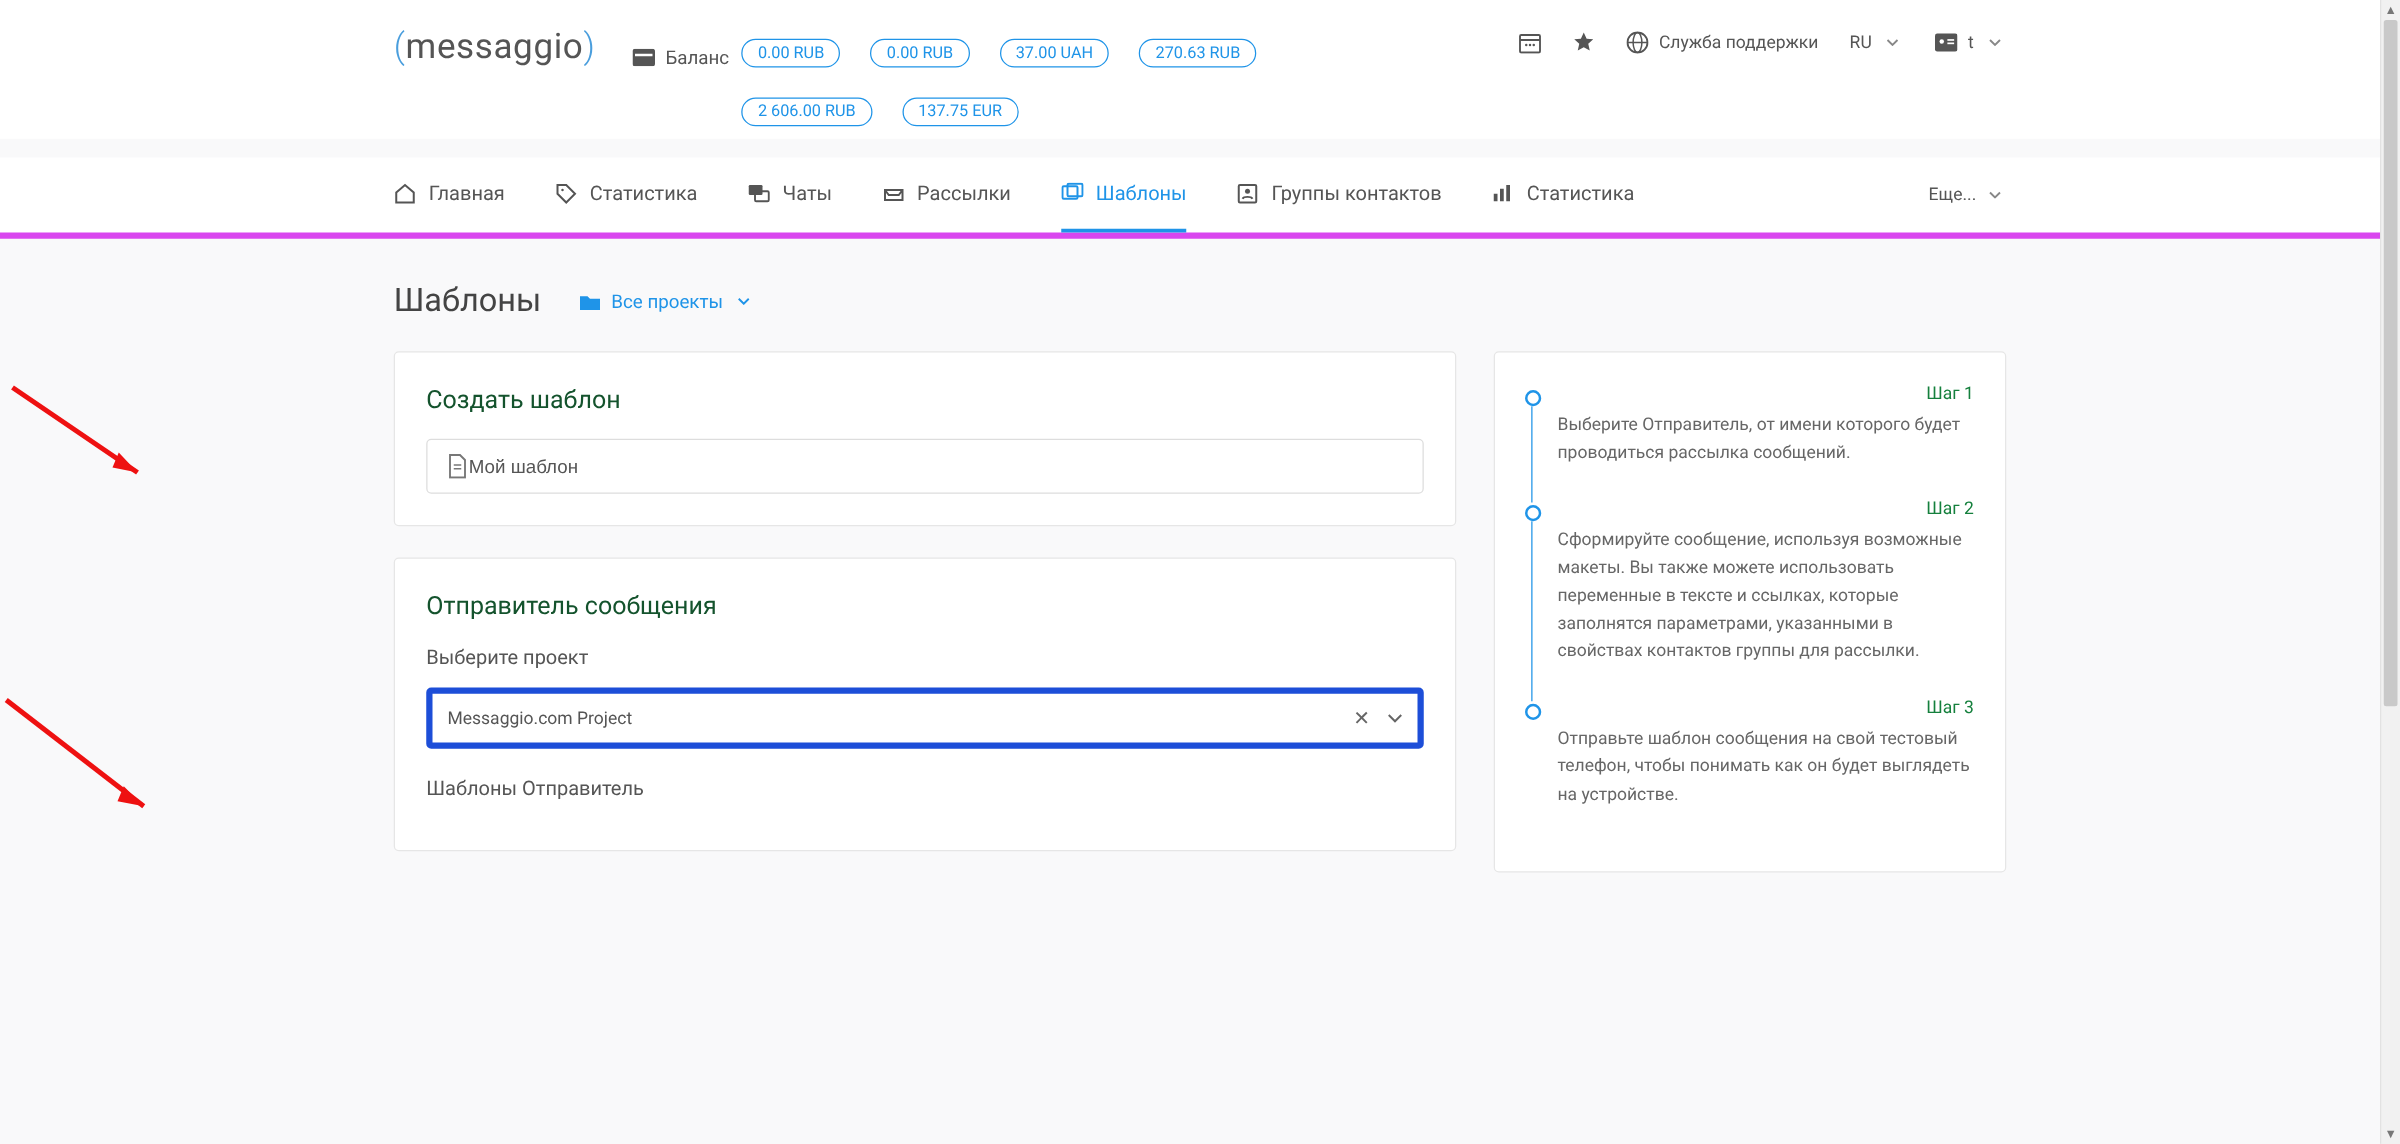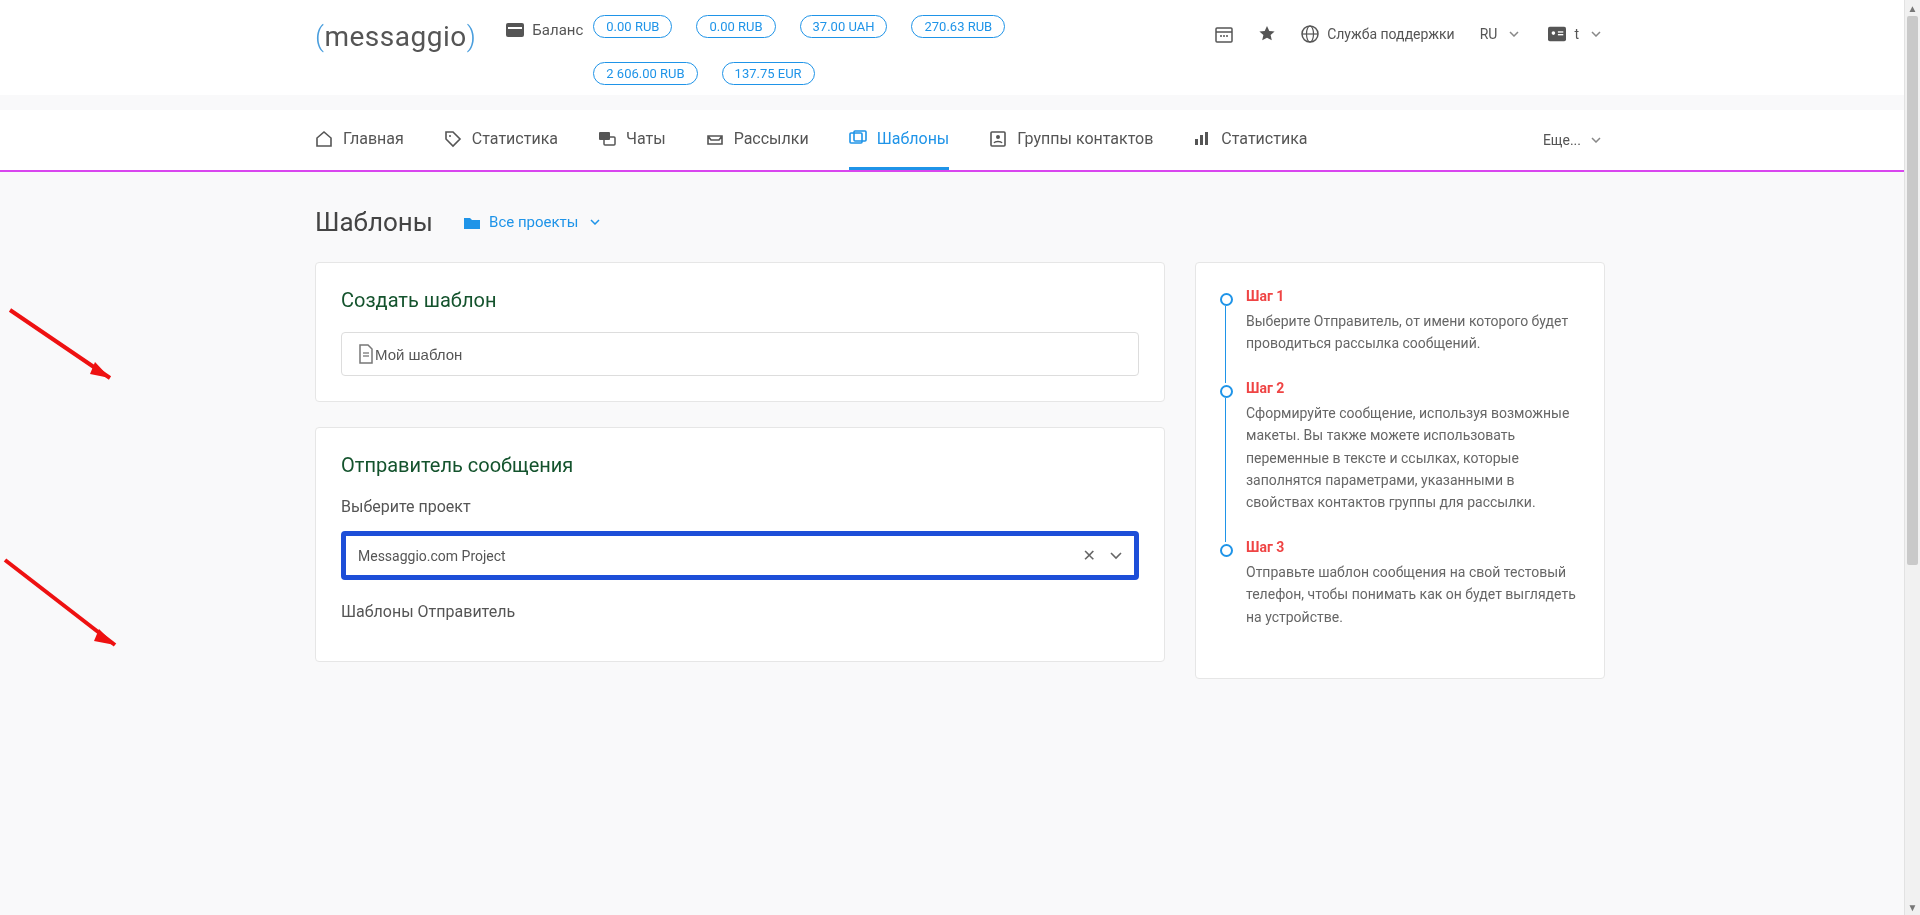--- a/index.html
+++ b/index.html
@@ -3,28 +3,28 @@
   <meta charset="utf-8">
   <style>
     * { margin: 0; padding: 0; box-sizing: border-box; }
     body { font-family: -apple-system, BlinkMacSystemFont, "Segoe UI", Roboto, Arial, sans-serif; background: #f9f9fa; color: #333; font-size: 14px; }
     .topbar { background: #fff; padding: 15px 0 10px; }
     .container { max-width: 1330px; margin: 0 auto; padding: 0 20px; }
     .topbar-inner { display: flex; align-items: flex-start; gap: 30px; }
     .logo { font-size: 28px; color: #555; letter-spacing: 0.5px; position: relative; padding-top: 5px;}
     .logo::before { content:"("; color:#4a9edd; font-weight: 300;}
     .logo::after { content:")"; color:#4a9edd; font-weight: 300; }
-    .balance-area { display:flex; align-items: flex-start; gap:10px;}
+    .balance-area { display:flex; align-items: flex-start; gap:10px;margin-top:16px;}
     .balance-label { display:flex; align-items:center; gap:8px; color:#555; font-size:15px; padding-top:6px;}
     .balance-chips { display:flex; flex-wrap: wrap; gap:24px; max-width: 430px;}
     .chip { border:1px solid #1f94e8; color:#1f94e8; border-radius: 999px; padding: 3px 12px; font-size: 13px; cursor:pointer;}
     .right-tools { margin-left:auto; display:flex; align-items:center; gap:25px; color:#555; padding-top:10px;}
     .right-tools .itm { display:flex; align-items:center; gap:8px; cursor:pointer; }
     .icon { width:18px; height:18px; display:inline-flex; align-items:center; justify-content:center; color:#555;}
-    .nav { background:#fff; border-bottom:2px solid #d946ef; margin-top:15px;}
+    .nav { background:#fff; border-bottom:5px solid #d946ef; margin-top:15px;}
     .nav-inner { display:flex; align-items:center; gap: 40px; height:60px;}
     .nav-item { display:flex; align-items:center; gap:10px; color:#555; font-size:16px; cursor:pointer; height:100%; border-bottom:3px solid transparent;}
     .nav-item.active { color:#1f94e8; border-bottom-color:#1f94e8;}
     .nav-item.active .nav-icon { color:#1f94e8;}
     .nav-more { margin-left:auto; display:flex; align-items:center; gap:6px; color:#555; cursor:pointer;}
     .page { padding: 35px 0;}
     .page-inner { display:flex; gap:30px;}
     .left-col { flex: 1;}
     .right-col { width:410px;}
     .page-title-row { display:flex; align-items:center; gap:30px; margin-bottom:25px;}
@@ -37,21 +37,21 @@
     .section-label { font-size:16px; color:#555; margin: 7px 0 15px;}
     .select-wrap { display:flex; align-items:center; border:5px solid #1d4ed8; border-radius:4px; padding:10px 12px; gap:8px;}
     .select-wrap .sel-text { flex:1; color:#555;}
     .select-wrap .sel-x { color:#666; cursor:pointer; font-size:16px; padding:0 6px;}
     .select-wrap .sel-arrow { color:#666; cursor:pointer;}
     .steps { background:#fff; border:1px solid #e6e6e6; border-radius:4px; padding:25px 25px 25px 20px;}
     .step { position:relative; padding-left:30px; margin-bottom:25px;}
     .step::before { content:""; position:absolute; left:4px; top:5px; width:9px; height:9px; border:2px solid #1f94e8; border-radius:50%; background:#fff;}
     .step::after { content:""; position:absolute; left:9px; top:18px; bottom:-28px; width:1px; background:#1f94e8;}
     .step:last-child::after { display:none;}
-    .step-title { font-weight:700; color:#ef4444; margin-bottom:6px;}
+    .step-title { font-weight:400; color:#15803d; margin-bottom:6px;text-align:right;}
     .step-text { color:#666; line-height:1.6; font-size:14px;}
     .arrow-annot { position:absolute; pointer-events:none; z-index:50;}
     .scrollbar-track { position:fixed; right:0; top:0; bottom:0; width:16px; background:#f1f1f1; border-left:1px solid #e2e2e2;}
     .scrollbar-thumb { position:absolute; left:2px; right:2px; top:0; height:60%; background:#c9c9c9; border-radius:2px;}
     .scrollbar-arrow { position:absolute; left:0; right:0; height:16px; display:flex; align-items:center; justify-content:center; color:#777; font-size:10px;}
     .scrollbar-arrow.up { top:0;}
     .scrollbar-arrow.down { bottom:0;}
     svg { display:block; }
   </style>
 </head>

